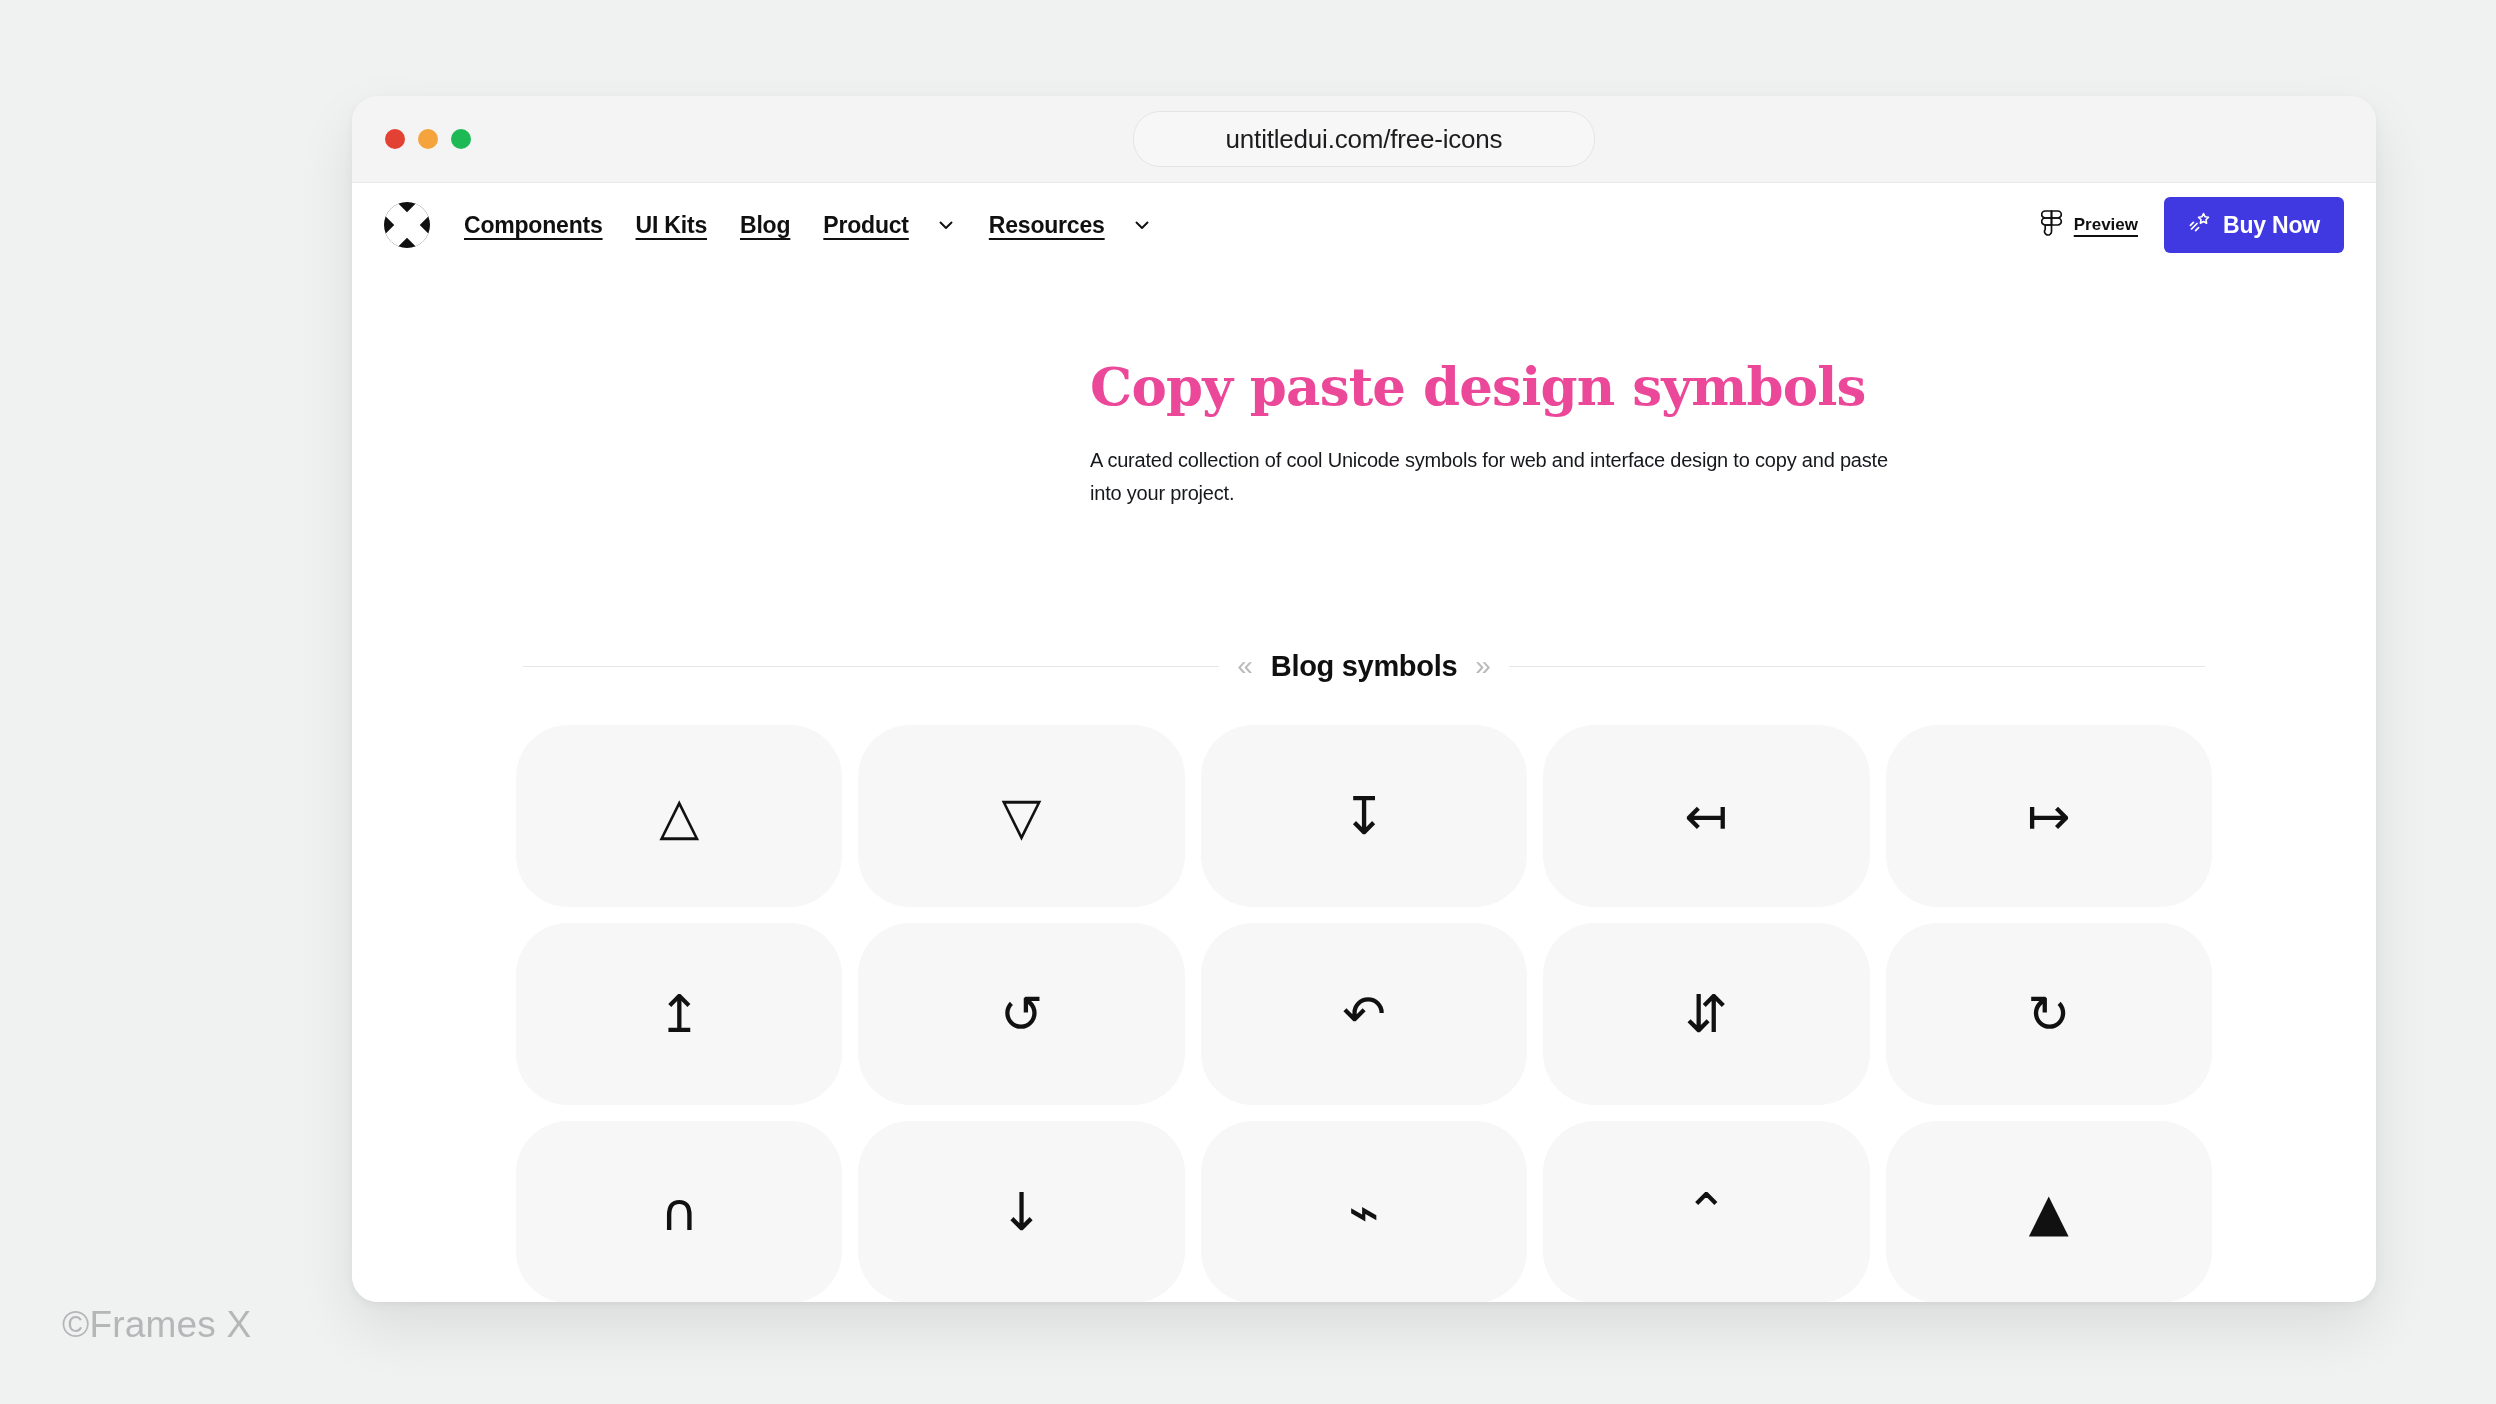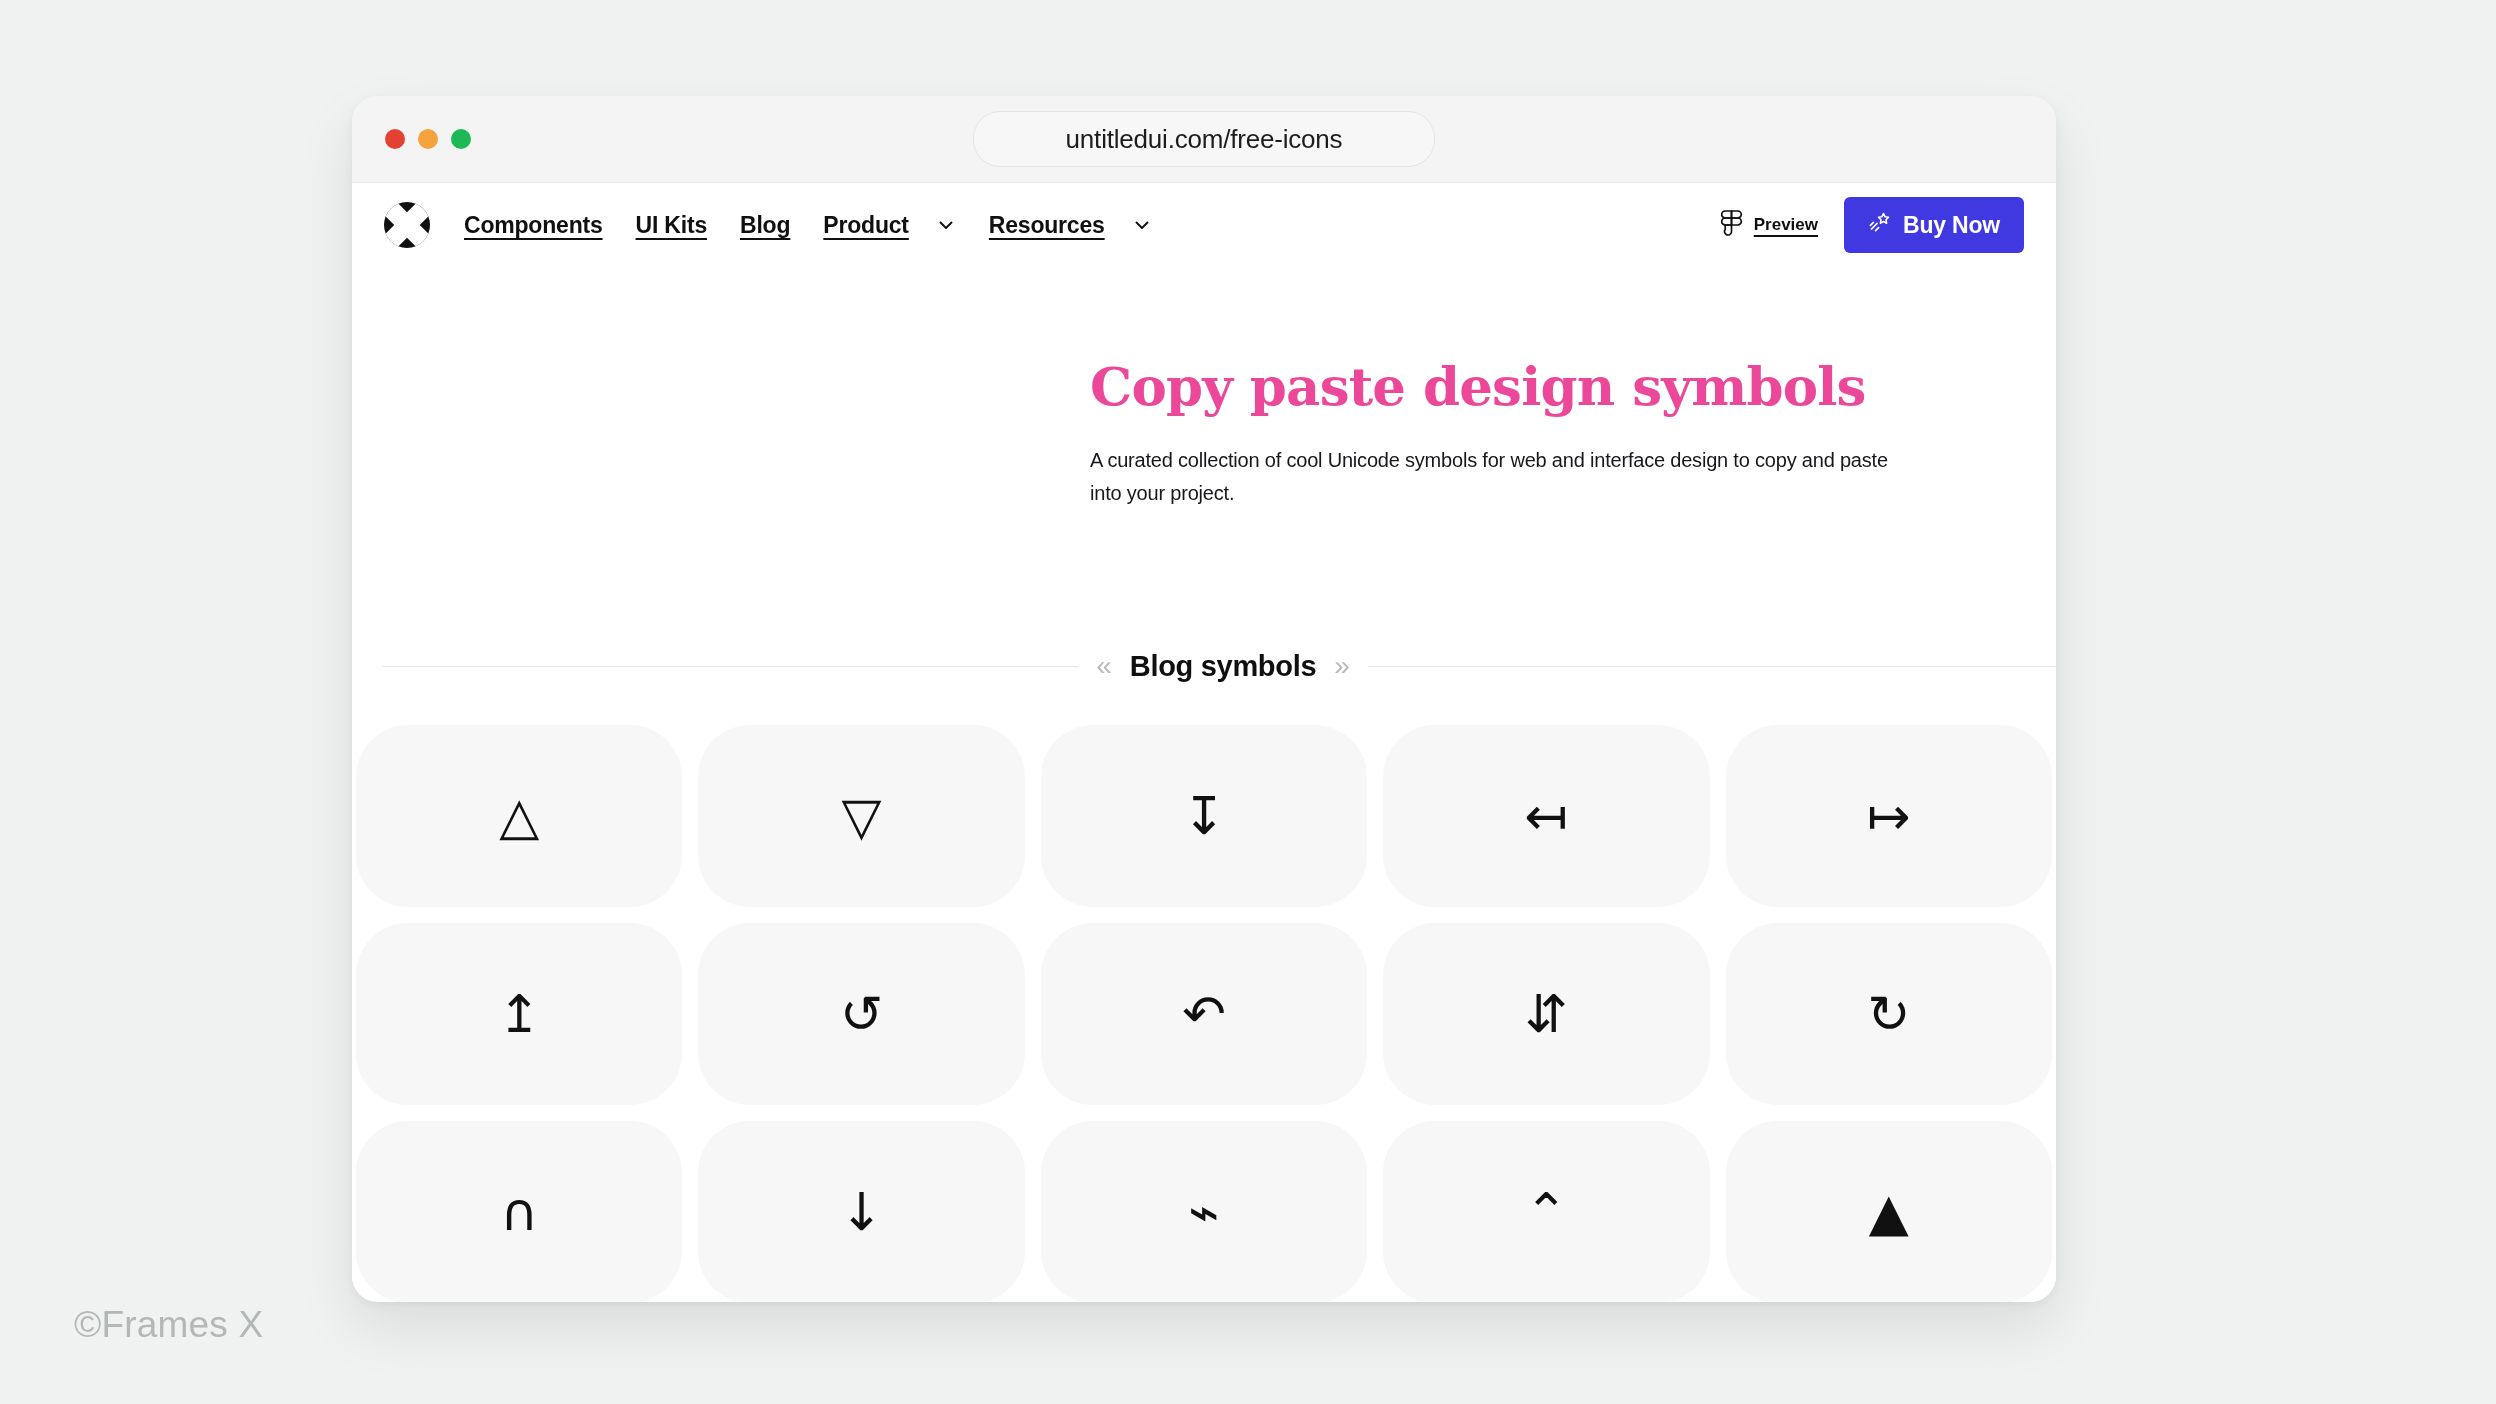--- a/index.html
+++ b/index.html
@@ -11,36 +11,36 @@
     height: 1404px;
     background: #f0f1f1;
     font-family: "Liberation Sans", sans-serif;
     overflow: hidden;
     position: relative;
   }
 
   
   .watermark {
     position: absolute;
-    left: 74px;
+    left: 62px;
     bottom: 58px;
     font-size: 37px;
     color: #b4b7b8;
     letter-spacing: 0.2px;
     font-family: "Liberation Sans", sans-serif;
     white-space: nowrap;
     user-select: none;
   }
 
   
   .browser-window {
     position: absolute;
     left: 352px;
     top: 96px;
-    width: 1704px;
+    width: 2024px;
     height: 1206px;
     background: #f5f5f5;
     border-radius: 26px;
     box-shadow: 0 26px 60px rgba(0,0,0,0.09), 0 3px 10px rgba(0,0,0,0.05);
     overflow: hidden;
     display: flex;
     flex-direction: column;
   }
 
   

